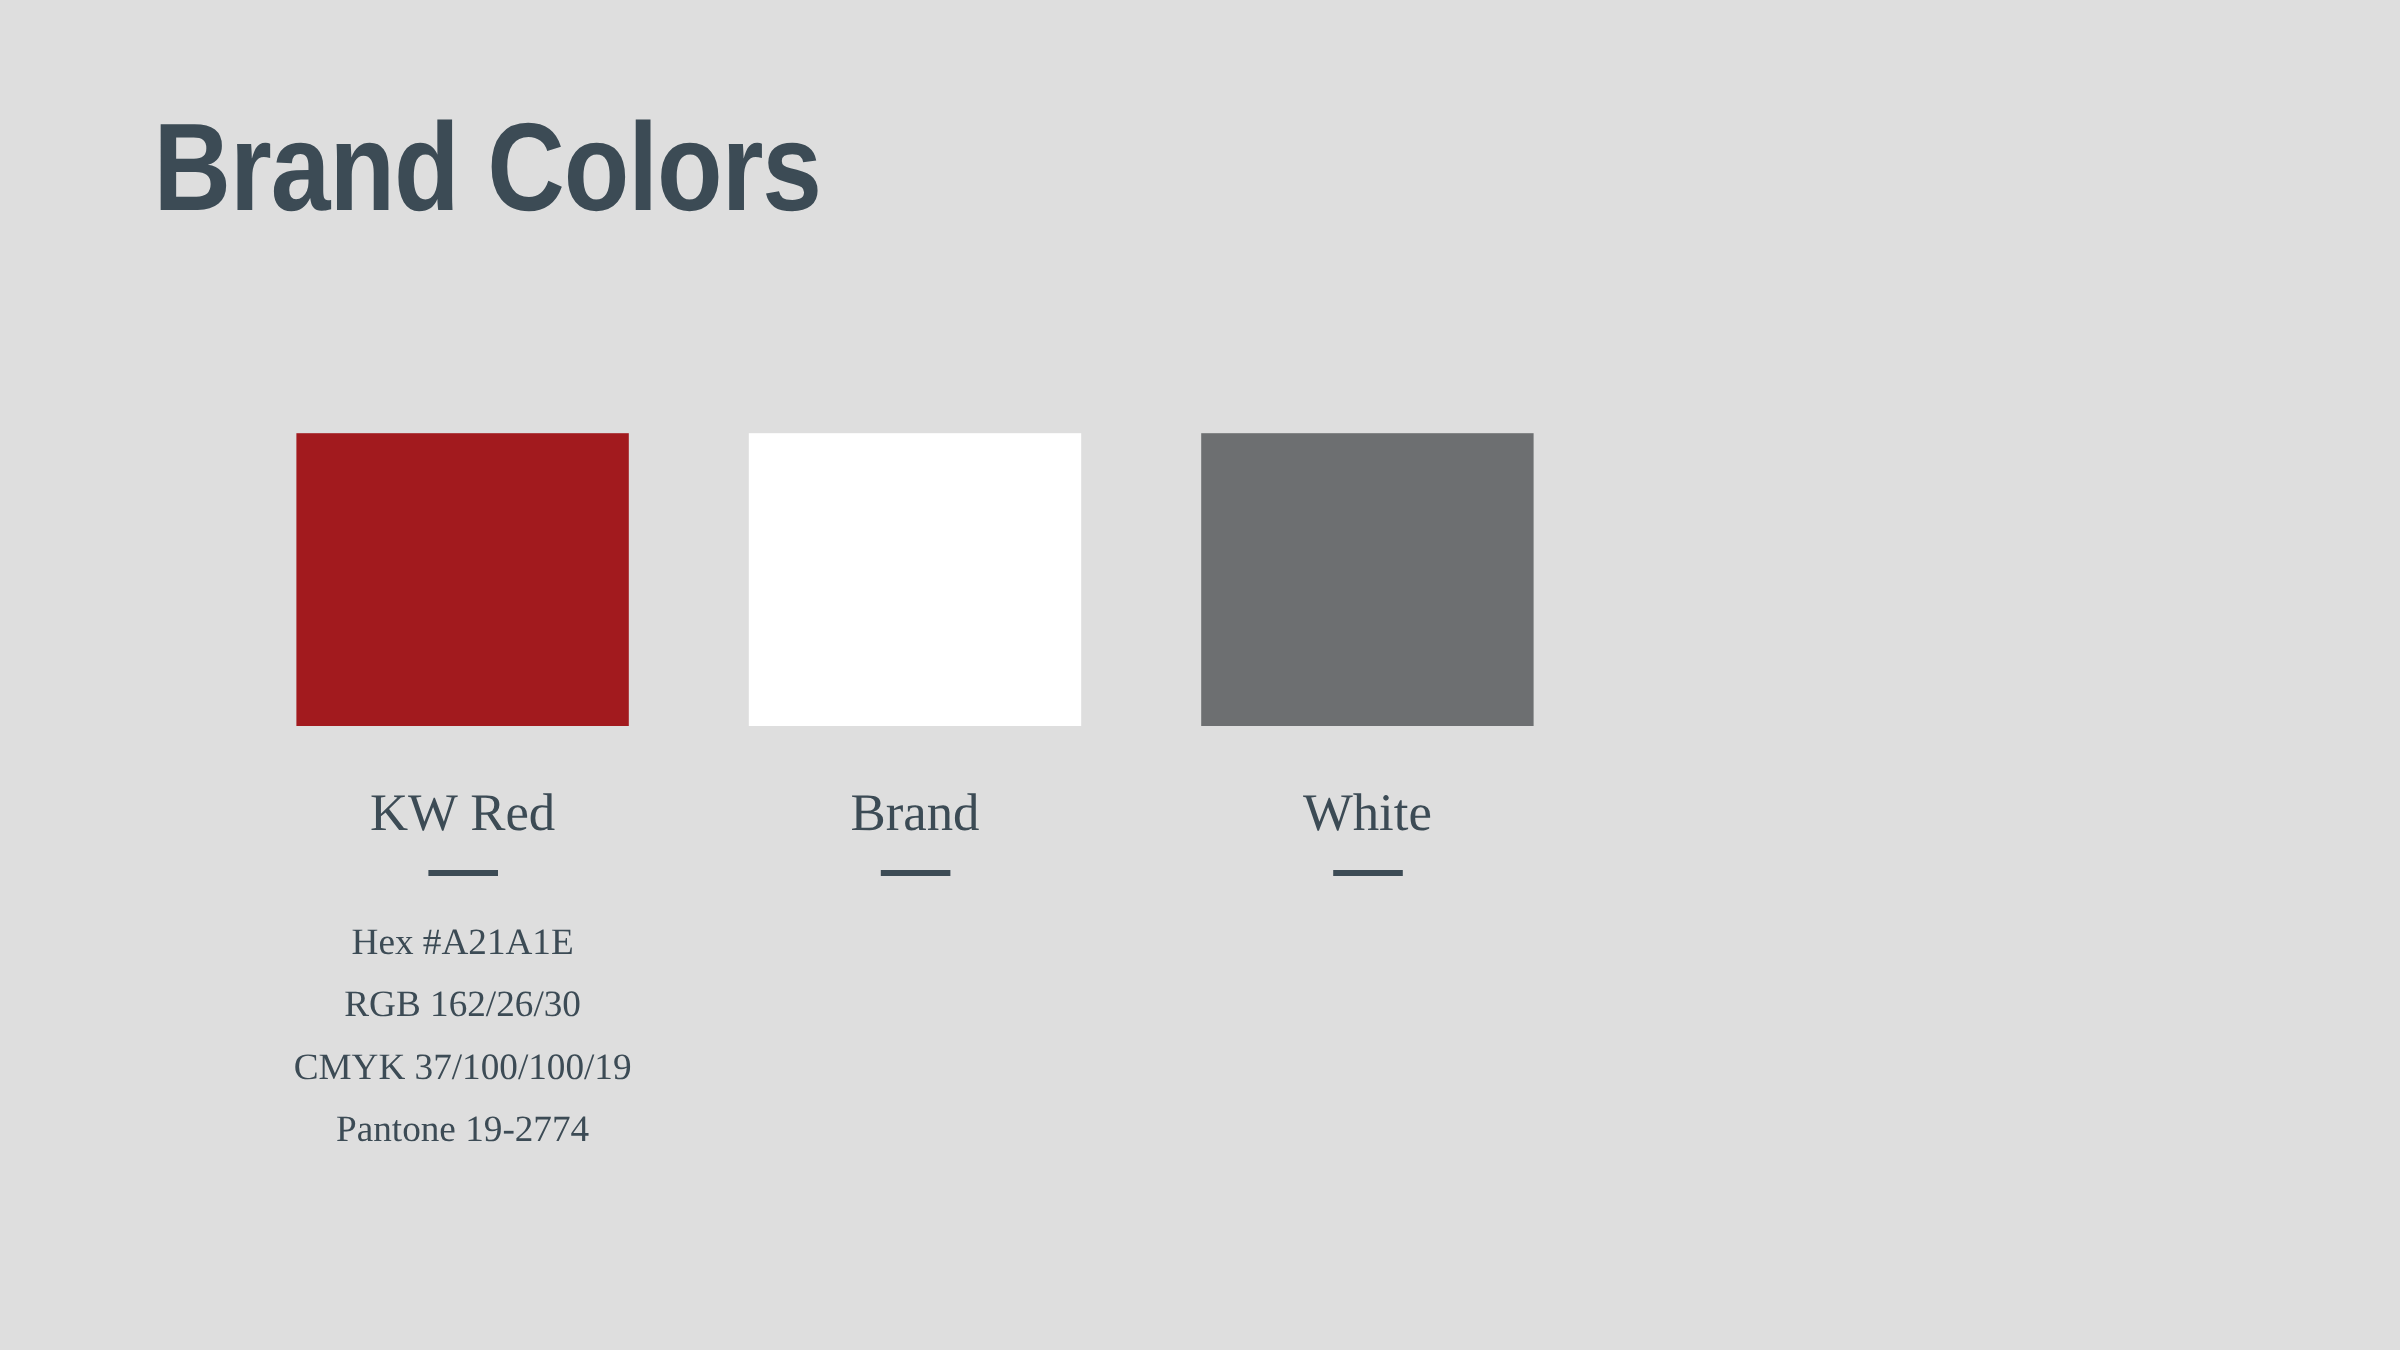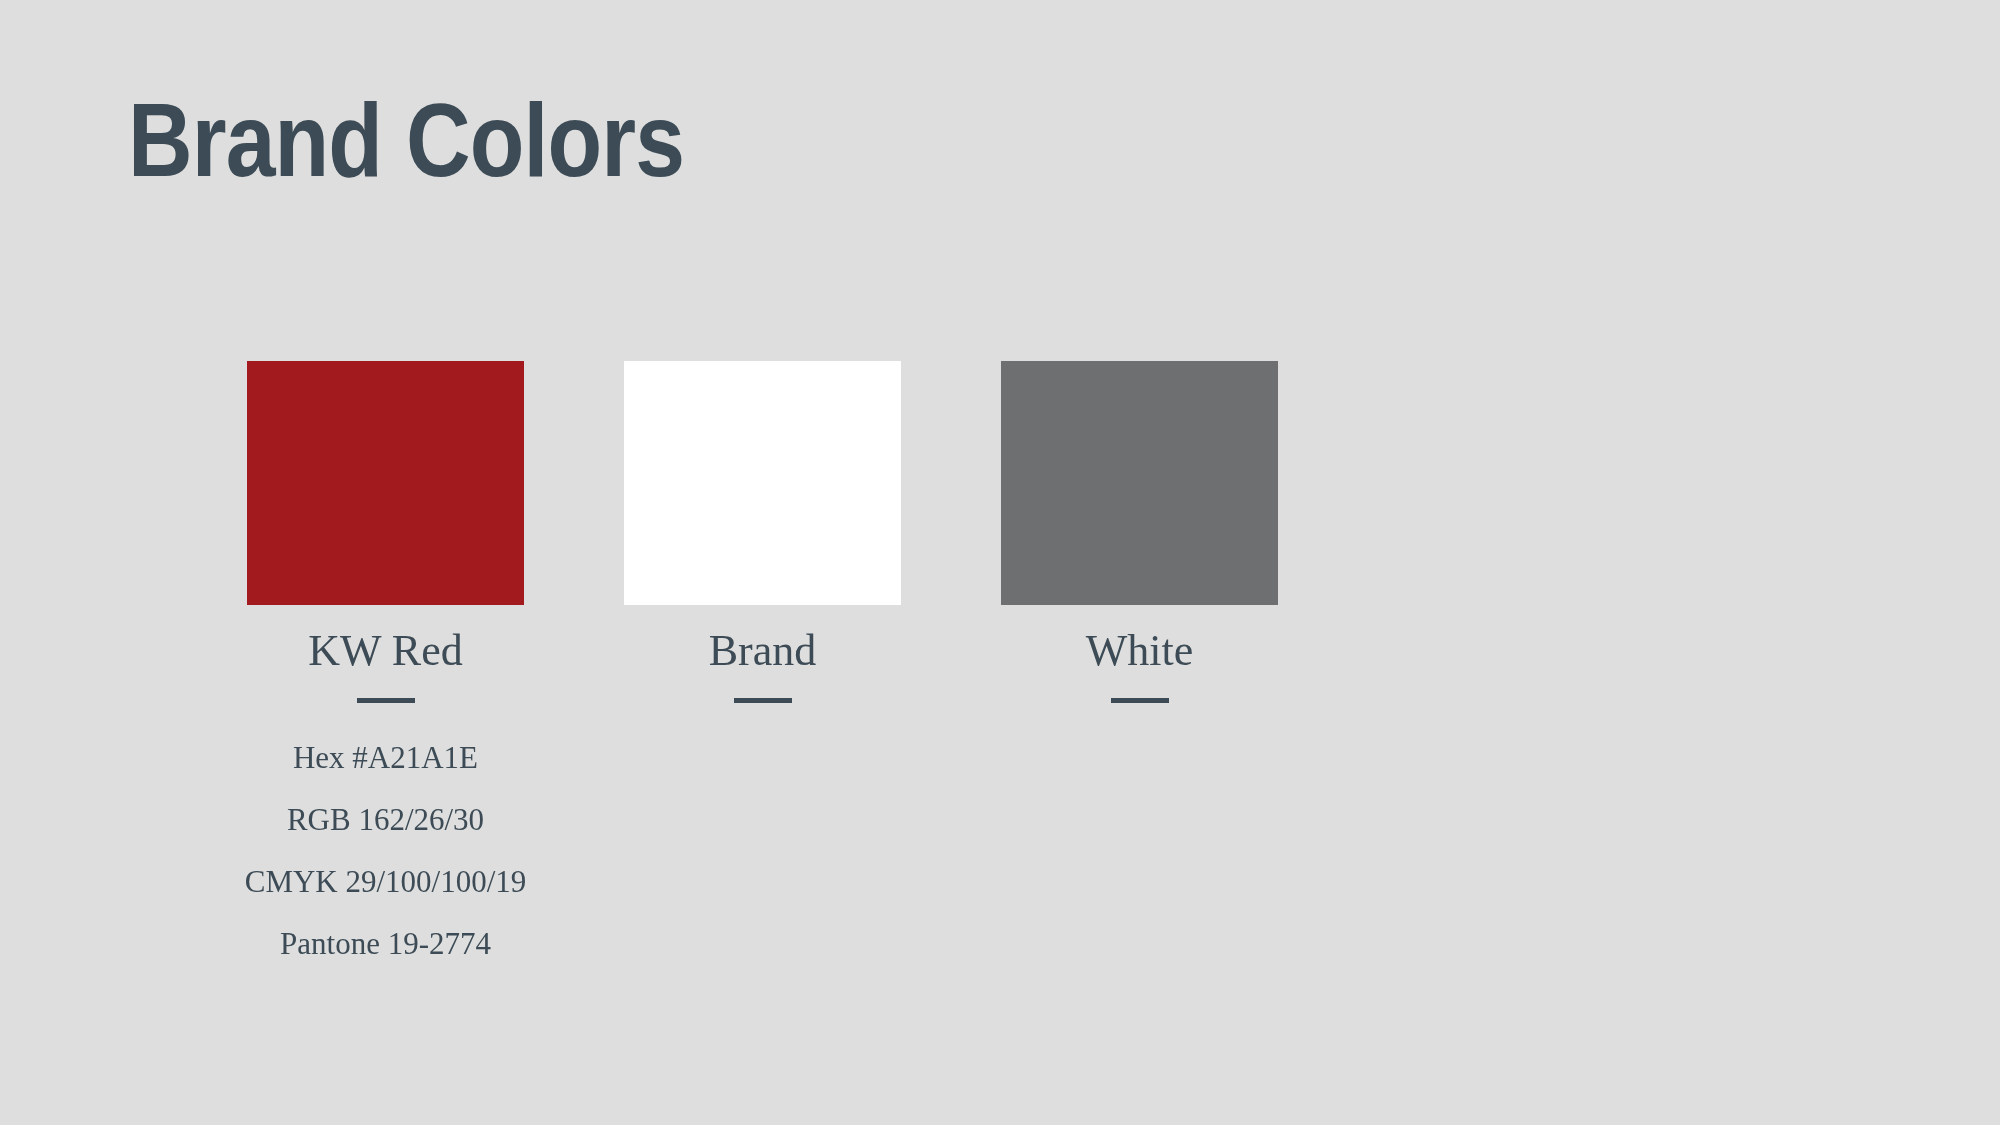--- a/index.html
+++ b/index.html
@@ -47,40 +47,40 @@
     width: 277px;
     display: flex;
     flex-direction: column;
     align-items: center;
   }
   .swatch-chip {
     width: 277px;
     height: 244px;
   }
   .swatch-name {
-    margin-top: 21px;
+    margin-top: 48px;
     font-family: "Liberation Serif", serif;
     font-size: 44px;
     line-height: 50px;
     color: #3c4b55;
     text-align: center;
     white-space: nowrap;
   }
   .swatch-divider {
     margin-top: 22px;
     width: 58px;
     height: 5px;
     background: #3c4b55;
   }
   .swatch-specs {
     margin-top: 34px;
     display: flex;
     flex-direction: column;
     align-items: center;
-    gap: 20px;
+    gap: 10px;
   }
   .spec-line {
     font-family: "Liberation Serif", serif;
     font-size: 31px;
     line-height: 42px;
     color: #3c4b55;
     text-align: center;
     white-space: nowrap;
   }
 </style>
@@ -93,21 +93,21 @@
 
   <div class="swatch-row">
 
     <div class="swatch-col">
       <div class="swatch-chip" style="background:#a21a1e;"></div>
       <div class="swatch-name">KW Red</div>
       <div class="swatch-divider"></div>
       <div class="swatch-specs">
         <div class="spec-line">Hex #A21A1E</div>
         <div class="spec-line">RGB 162/26/30</div>
-        <div class="spec-line">CMYK 29/100/100/19</div>
+        <div class="spec-line">CMYK 37/100/100/19</div>
         <div class="spec-line">Pantone 19-2774</div>
       </div>
     </div>
 
 
     <div class="swatch-col">
       <div class="swatch-chip" style="background:#ffffff;"></div>
       <div class="swatch-name">Brand</div>
       <div class="swatch-divider"></div>
     </div>

